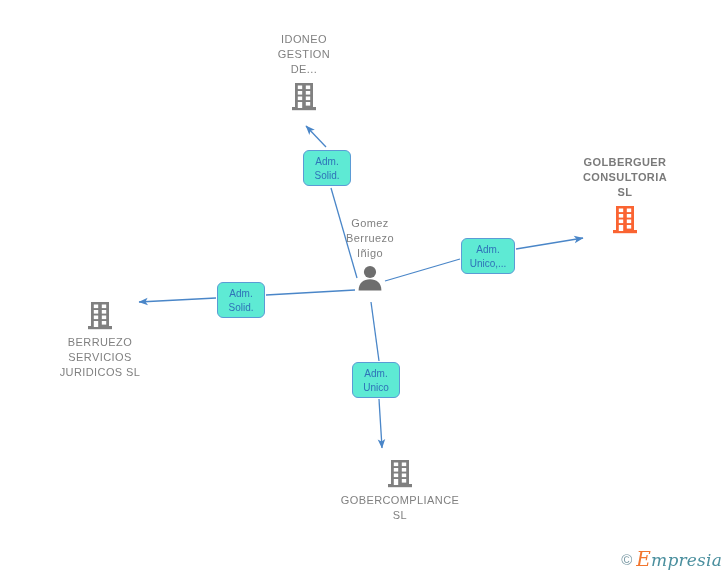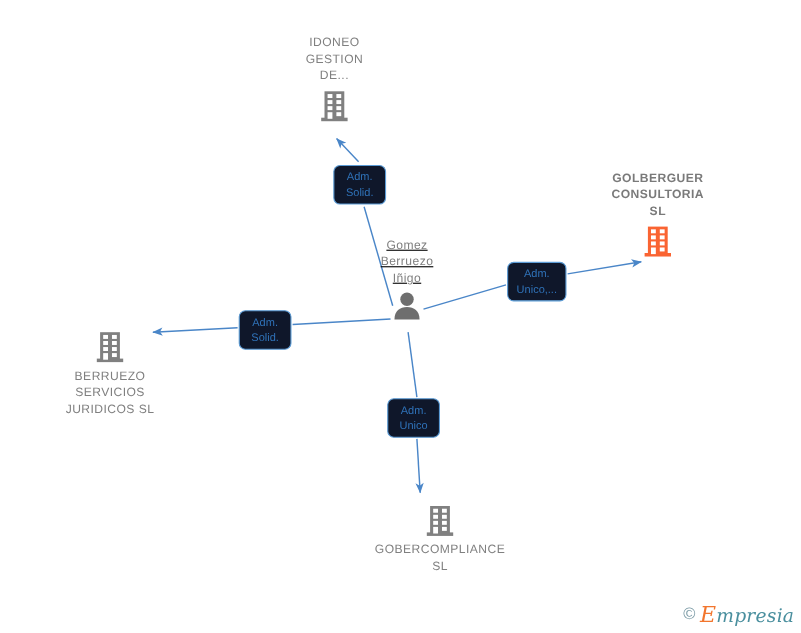--- a/index.html
+++ b/index.html
@@ -55,21 +55,21 @@
   }
   .node.label-above .node-icon { margin-top: 2px; }
   .node.label-below .node-label { margin-top: 3px; }
 
   
   .chip {
     position: absolute;
     box-sizing: border-box;
     border: 1px solid #5b9bd5;
     border-radius: 6px;
-    background: #0f172a;
+    background: #5eead4;
     color: #2f72b8;
     font-size: 10px;
     line-height: 14px;
     text-align: center;
     padding: 4px 6px 5px 6px;
     white-space: pre-line;
     z-index: 4;
   }
 
   
@@ -147,21 +147,21 @@
         <rect x="10.8" y="12" width="4.4" height="3.6" fill="#ffffff"></rect>
         <rect x="18.8" y="12" width="4.4" height="3.6" fill="#ffffff"></rect>
         <rect x="10.8" y="17.5" width="4.4" height="3.6" fill="#ffffff"></rect>
         <rect x="18.8" y="17.5" width="4.4" height="3.6" fill="#ffffff"></rect>
         <rect x="10.8" y="23" width="4.4" height="6" fill="#ffffff"></rect>
         <rect x="18.8" y="23" width="4.4" height="3.6" fill="#ffffff"></rect>
       </svg>
     </div>
   </div>
 
-  <div class="node label-above" style="left:598px; top:155px;">
+  <div class="node label-above" style="left:625px; top:155px;">
     <div class="node-label focus">GOLBERGUER
 CONSULTORIA
 SL</div>
     <div class="node-icon">
       <svg width="34" height="34" viewBox="0 0 34 34">
         <rect x="8" y="4" width="18" height="25" fill="#fa6432"></rect>
         <rect x="5" y="28" width="24" height="3.2" fill="#fa6432"></rect>
         <rect x="10.8" y="6.5" width="4.4" height="3.6" fill="#ffffff"></rect>
         <rect x="18.8" y="6.5" width="4.4" height="3.6" fill="#ffffff"></rect>
         <rect x="10.8" y="12" width="4.4" height="3.6" fill="#ffffff"></rect>
@@ -206,21 +206,21 @@
         <rect x="10.8" y="17.5" width="4.4" height="3.6" fill="#ffffff"></rect>
         <rect x="18.8" y="17.5" width="4.4" height="3.6" fill="#ffffff"></rect>
         <rect x="10.8" y="23" width="4.4" height="6" fill="#ffffff"></rect>
         <rect x="18.8" y="23" width="4.4" height="3.6" fill="#ffffff"></rect>
       </svg>
     </div>
     <div class="node-label">GOBERCOMPLIANCE
 SL</div>
   </div>
 
-  <div class="node label-above" style="left:370px; top:216px;text-decoration:underline;">
+  <div class="node label-above" style="left:370px; top:216px;">
     <div class="node-label">Gomez
 Berruezo
 Iñigo</div>
     <div class="node-icon">
       <svg width="30" height="30" viewBox="0 0 30 30">
         <circle cx="15" cy="9" r="6.1" fill="#6e6e6e"></circle>
         <path d="M3.6,27.5 C3.6,19.6 8.6,16.2 15,16.2 C21.4,16.2 26.4,19.6 26.4,27.5 Z" fill="#6e6e6e"></path>
       </svg>
     </div>
   </div>

